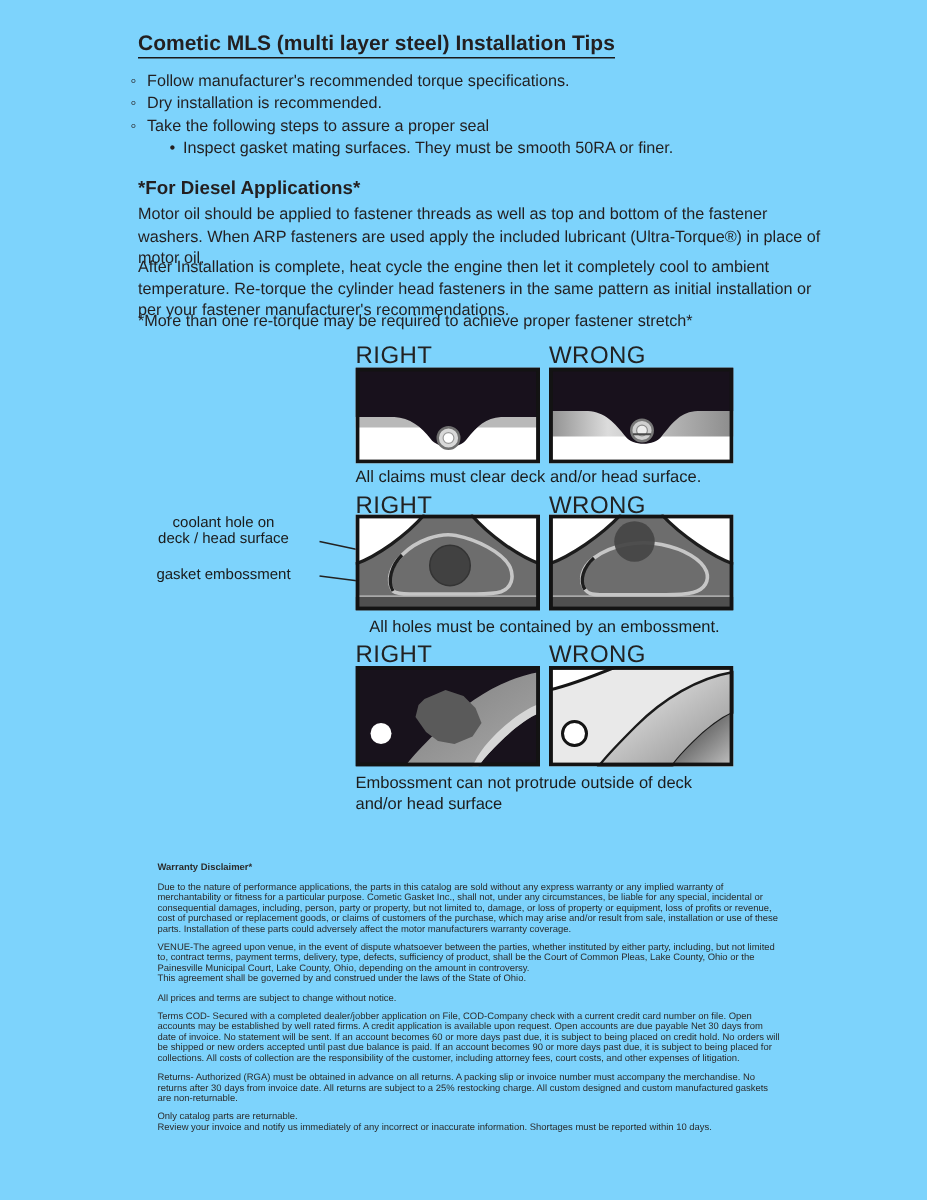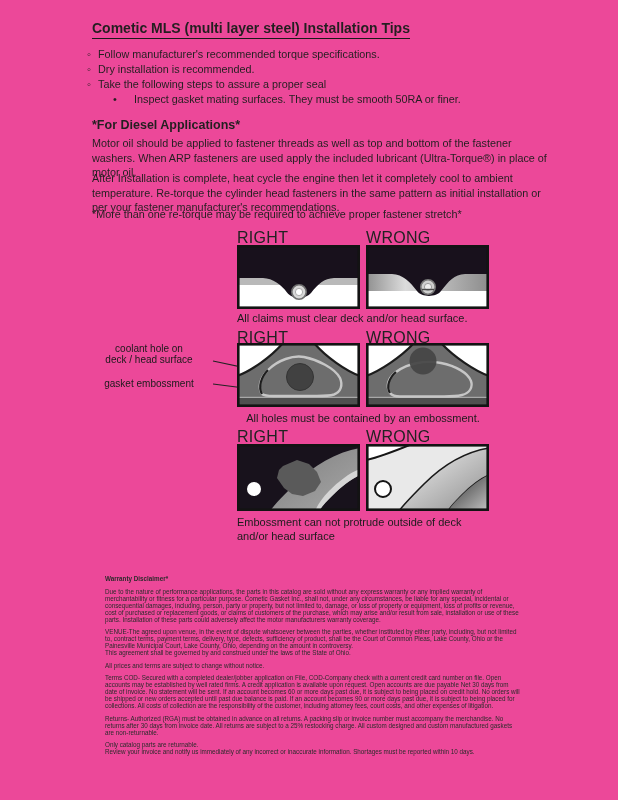--- a/index.html
+++ b/index.html
@@ -1,32 +1,32 @@
 <!DOCTYPE html>
 <html><head>
 <meta charset="utf-8">
 <style>
   html,body{margin:0;padding:0;background:#ffffff;}
   .page{
-    position:relative;width:618px;height:800px;background:#ec4899;
+    position:relative;width:618px;height:800px;background:#7dd3fc;
     font-family:"Liberation Sans","DejaVu Sans",sans-serif;color:#231f20;
     overflow:hidden;
   }
   .abs{position:absolute;}
 
   
   .title{
     left:92px;top:20px;font-size:14px;font-weight:bold;
     border-bottom:1.6px solid #1a1a1a;padding-bottom:2px;white-space:nowrap;
   }
   .tips{left:87px;top:47px;font-size:10.8px;line-height:15px;width:480px;}
   .tip{display:flex;}
   .tip .mark{width:11px;flex:none;}
   .tip .mark::before{content:"◦";font-size:11px;}
-  .tip.sub{margin-left:26px;gap:12px;}
+  .tip.sub{margin-left:26px;}
   .tip.sub .mark{width:9px;}
   .tip.sub .mark::before{content:"•";}
 
   
   .diesel-head{left:92px;top:118px;font-size:12.5px;font-weight:bold;}
   .para{left:92px;width:458px;font-size:10.8px;line-height:14.6px;}
   .p1{top:136px;}
   .p2{top:171px;}
   .note{top:207px;}
 

